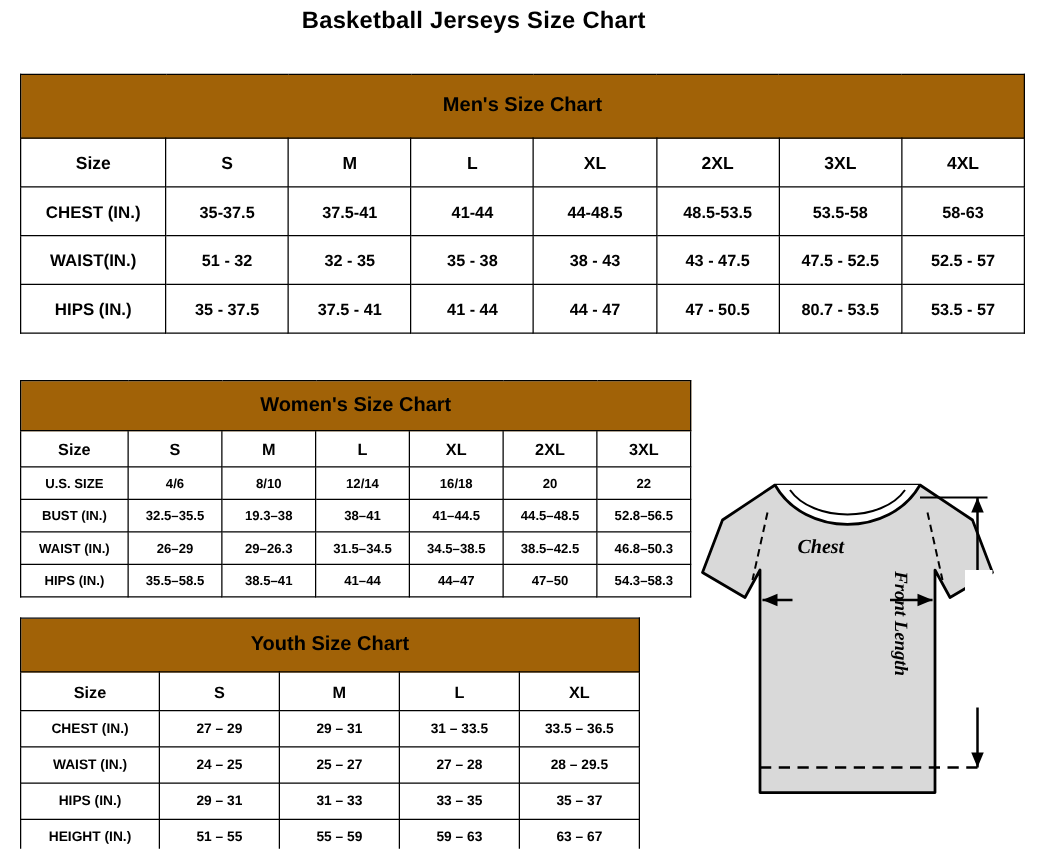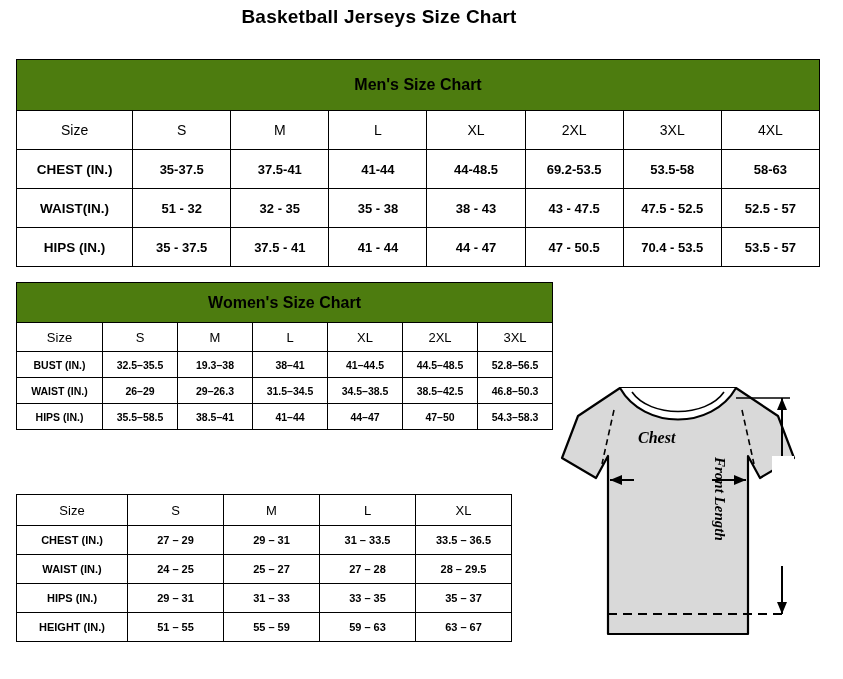--- a/index.html
+++ b/index.html
@@ -30,49 +30,49 @@
     border-collapse: collapse;
     table-layout: fixed;
   }
   table td, table th {
     border: 1px solid #000000;
     text-align: center;
     vertical-align: middle;
     font-weight: bold;
   }
   .hdr-band {
-    background: #4d7c0f;
+    background: #a16207;
     font-size: 16px;
     font-weight: bold;
     padding: 7px 0;
   }
   .col-head {
     font-size: 13px;
-    font-weight: normal;
+    font-weight: bold;
   }
 
   
   #mens-table {
     position: absolute;
     left: 16px;
     top: 59px;
     width: 804px;
   }
   #mens-table .hdr-band { font-size: 16px; }
   #mens-table td { height: 36px; }
   #mens-table .col-head { font-size: 14px; }
   #mens-table .rowlabel { font-size: 13.5px; }
   #mens-table .cell { font-size: 13px; }
   #mens-table .rowlabel, #mens-table .cell { text-align: center; }
 
   
   #womens-table {
     position: absolute;
     left: 16px;
-    top: 282px;
+    top: 304px;
     width: 536px;
     border-radius: 30px;
   }
   #womens-table .hdr-band { font-size: 16px; padding: 8px 0; }
   #womens-table .col-head { font-size: 13px; height: 26px; }
   #womens-table td { height: 23px; }
   #womens-table .rowlabel { font-size: 10.5px; }
   #womens-table .cell { font-size: 10.5px; }
 
   
@@ -148,42 +148,42 @@
       <td class="col-head">2XL</td>
       <td class="col-head">3XL</td>
       <td class="col-head">4XL</td>
     </tr>
     <tr>
       <td class="rowlabel">CHEST (IN.)</td>
       <td class="cell">35-37.5</td>
       <td class="cell">37.5-41</td>
       <td class="cell">41-44</td>
       <td class="cell">44-48.5</td>
-      <td class="cell">69.2-53.5</td>
+      <td class="cell">48.5-53.5</td>
       <td class="cell">53.5-58</td>
       <td class="cell">58-63</td>
     </tr>
     <tr>
       <td class="rowlabel">WAIST(IN.)</td>
       <td class="cell">51 - 32</td>
       <td class="cell">32 - 35</td>
       <td class="cell">35 - 38</td>
       <td class="cell">38 - 43</td>
       <td class="cell">43 - 47.5</td>
       <td class="cell">47.5 - 52.5</td>
       <td class="cell">52.5 - 57</td>
     </tr>
     <tr>
       <td class="rowlabel">HIPS (IN.)</td>
       <td class="cell">35 - 37.5</td>
       <td class="cell">37.5 - 41</td>
       <td class="cell">41 - 44</td>
       <td class="cell">44 - 47</td>
       <td class="cell">47 - 50.5</td>
-      <td class="cell">70.4 - 53.5</td>
+      <td class="cell">80.7 - 53.5</td>
       <td class="cell">53.5 - 57</td>
     </tr>
   </tbody>
 </table>
 
 <table id="womens-table">
   <colgroup>
     <col style="width:86px">
     <col style="width:75px">
     <col style="width:75px">
@@ -197,20 +197,29 @@
       <td class="hdr-band" colspan="7">Women's Size Chart</td>
     </tr>
     <tr>
       <td class="col-head">Size</td>
       <td class="col-head">S</td>
       <td class="col-head">M</td>
       <td class="col-head">L</td>
       <td class="col-head">XL</td>
       <td class="col-head">2XL</td>
       <td class="col-head">3XL</td>
+    </tr>
+    <tr>
+      <td class="rowlabel">U.S. SIZE</td>
+      <td class="cell">4/6</td>
+      <td class="cell">8/10</td>
+      <td class="cell">12/14</td>
+      <td class="cell">16/18</td>
+      <td class="cell">20</td>
+      <td class="cell">22</td>
     </tr>
     <tr>
       <td class="rowlabel">BUST  (IN.)</td>
       <td class="cell">32.5–35.5</td>
       <td class="cell">19.3–38</td>
       <td class="cell">38–41</td>
       <td class="cell">41–44.5</td>
       <td class="cell">44.5–48.5</td>
       <td class="cell">52.8–56.5</td>
     </tr>
@@ -238,20 +247,23 @@
 <table id="youth-table">
   <colgroup>
     <col style="width:111px">
     <col style="width:96px">
     <col style="width:96px">
     <col style="width:96px">
     <col style="width:96px">
   </colgroup>
   <tbody>
     <tr>
+      <td class="hdr-band" colspan="5">Youth Size Chart</td>
+    </tr>
+    <tr>
       <td class="col-head">Size</td>
       <td class="col-head">S</td>
       <td class="col-head">M</td>
       <td class="col-head">L</td>
       <td class="col-head">XL</td>
     </tr>
     <tr>
       <td class="rowlabel">CHEST (IN.)</td>
       <td class="cell">27 – 29</td>
       <td class="cell">29 – 31</td>

